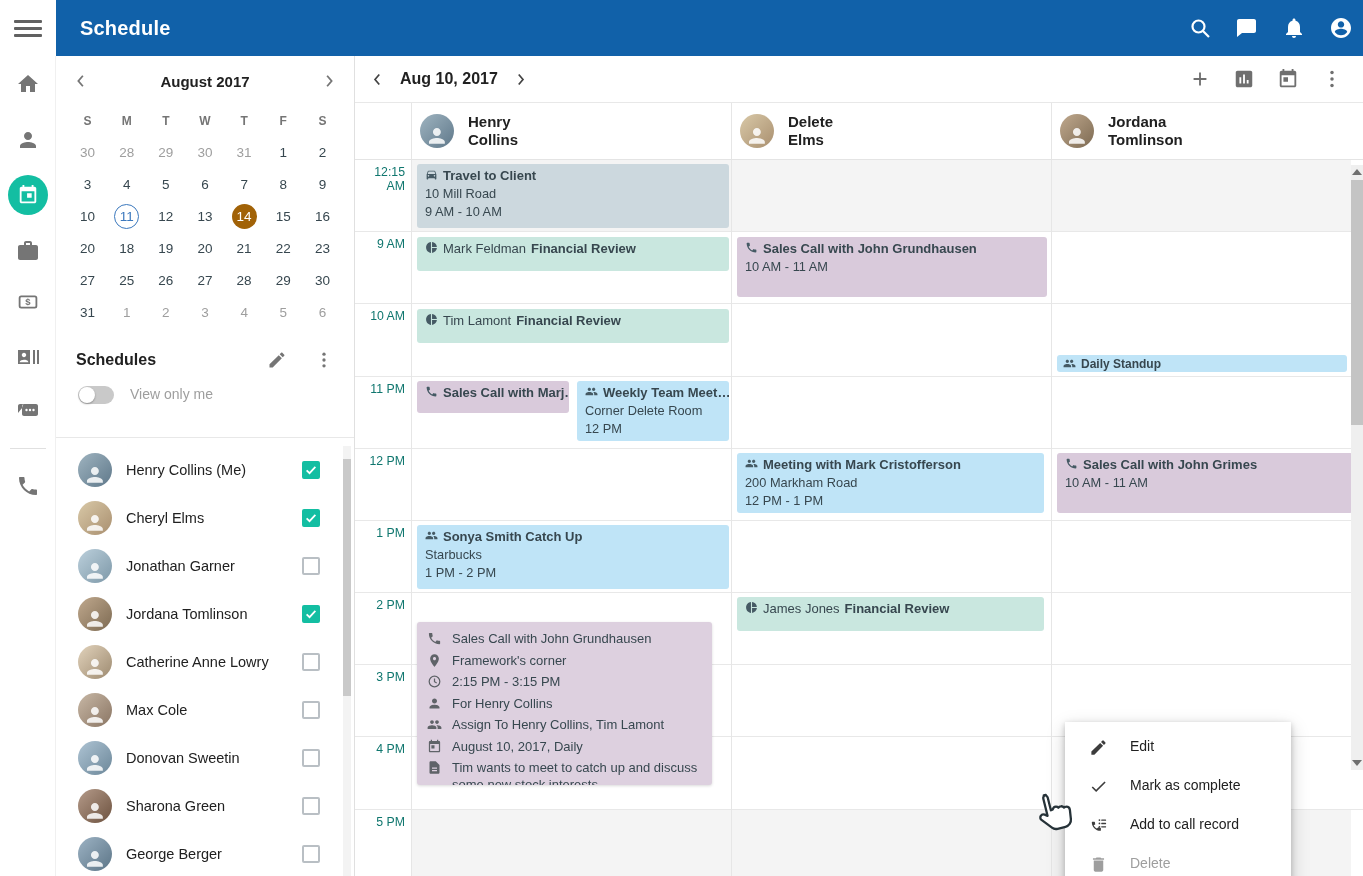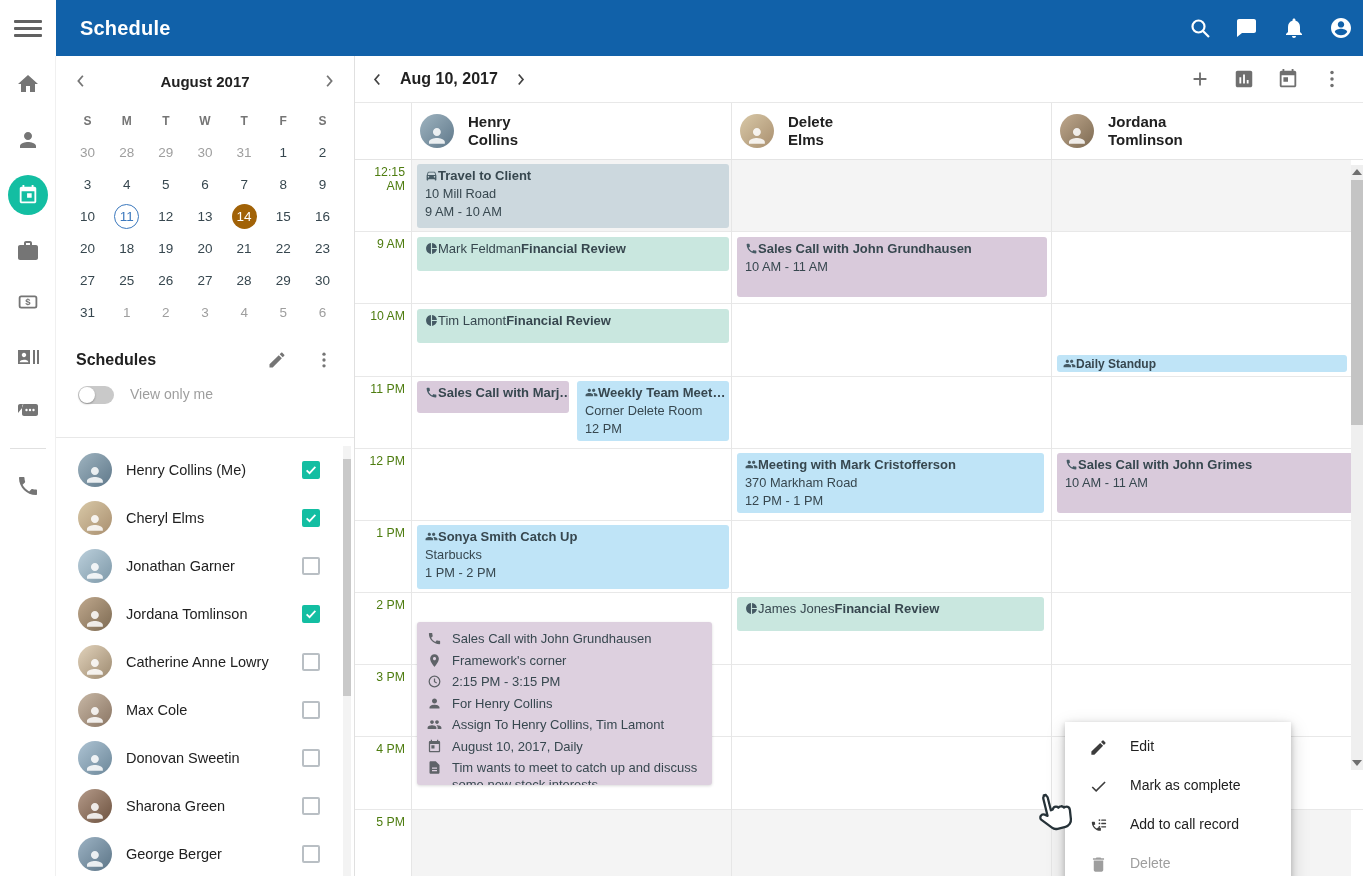--- a/index.html
+++ b/index.html
@@ -82,26 +82,26 @@
   .cols-head{height:57px;border-bottom:1px solid #e4e4e4;position:relative}
   .colhead{position:absolute;top:0;height:100%;display:flex;align-items:center}
   .colhead .avatar{margin:0 14px 0 9px}
   .cname{font-size:15px;font-weight:bold;color:#212121;line-height:1.22}
   .vline{position:absolute;top:0;bottom:0;width:1px;background:#e6e6e6}
 
   .grid{position:absolute;top:104px;left:0;right:0;bottom:0}
   .row{position:relative;border-bottom:1px solid #e8e8e8}
   .r72{height:72px}.r73{height:73px}.r66{height:66px;border-bottom:none}
   .row .shade{position:absolute;left:56px;right:12px;top:0;bottom:0;background:#f4f4f4}
-  .tlabel{position:absolute;left:0;top:5px;width:50px;text-align:right;font-size:12.3px;color:#4d7c0f}
+  .tlabel{position:absolute;left:0;top:5px;width:50px;text-align:right;font-size:12.3px;color:#0f766e}
 
   
   .ev{position:absolute;border-radius:3px;padding:4px 8px;overflow:hidden;cursor:pointer;z-index:2}
   .ev.mint{background:#c9e7df}.ev.purple{background:#d9cadb}.ev.blue{background:#bfe4f7}.ev.gray{background:#ccd8de}
-  .ev .t{display:flex;align-items:center;font-size:13px;font-weight:bold;color:#37474f;white-space:nowrap}
+  .ev .t{display:flex;gap:5px;font-size:13px;font-weight:bold;color:#37474f;white-space:nowrap}
   .ev .t .eic{width:13px;height:13px;color:#455a64;flex-shrink:0}
   .ev .t .nm{font-weight:normal}
   .ev .l{font-size:12.8px;color:#37474f;margin-top:3px;white-space:nowrap}
   .ev-travel{left:62px;top:4px;width:312px;height:64px}
   .ev-mark{left:62px;top:77px;width:312px;height:34px}
   .ev-tim{left:62px;top:149px;width:312px;height:34px}
   .ev-marj{left:62px;top:221px;width:152px;height:32px}
   .ev-weekly{left:222px;top:221px;width:152px;height:60px}
   .ev-sonya{left:62px;top:365px;width:312px;height:64px}
   .ev-grund{left:382px;top:77px;width:310px;height:60px}
@@ -600,21 +600,21 @@
     </div>
     <div class="ev blue ev-crist">
       <div class="t">
           <span class="eic">
             <svg viewBox="0 0 24 24" fill="currentColor">
               <path d="M16 11c1.7 0 3-1.3 3-3s-1.3-3-3-3-3 1.3-3 3 1.3 3 3 3zm-8 0c1.7 0 3-1.3 3-3S9.7 5 8 5 5 6.3 5 8s1.3 3 3 3zm0 2c-2.3 0-7 1.2-7 3.5V19h14v-2.5c0-2.3-4.7-3.5-7-3.5zm8 0c-.3 0-.6 0-1 .1 1.2.8 2 2 2 3.4V19h6v-2.5c0-2.3-4.7-3.5-7-3.5z"></path>
             </svg>
           </span>
           <span>Meeting with Mark Cristofferson</span>
         </div>
-      <div class="l">370 Markham Road</div>
+      <div class="l">200 Markham Road</div>
       <div class="l">12 PM - 1 PM</div>
     </div>
     <div class="ev mint ev-james">
       <div class="t">
           <span class="eic">
             <svg viewBox="0 0 24 24" fill="currentColor">
               <path d="M11 2v20C6 21.5 2 17.2 2 12S6 2.5 11 2zm2 0c4.8.5 8.5 4.2 9 9h-9V2zm0 11h9c-.5 4.8-4.2 8.5-9 9v-9z"></path>
             </svg>
           </span>
           <span class="nm">James Jones</span>

